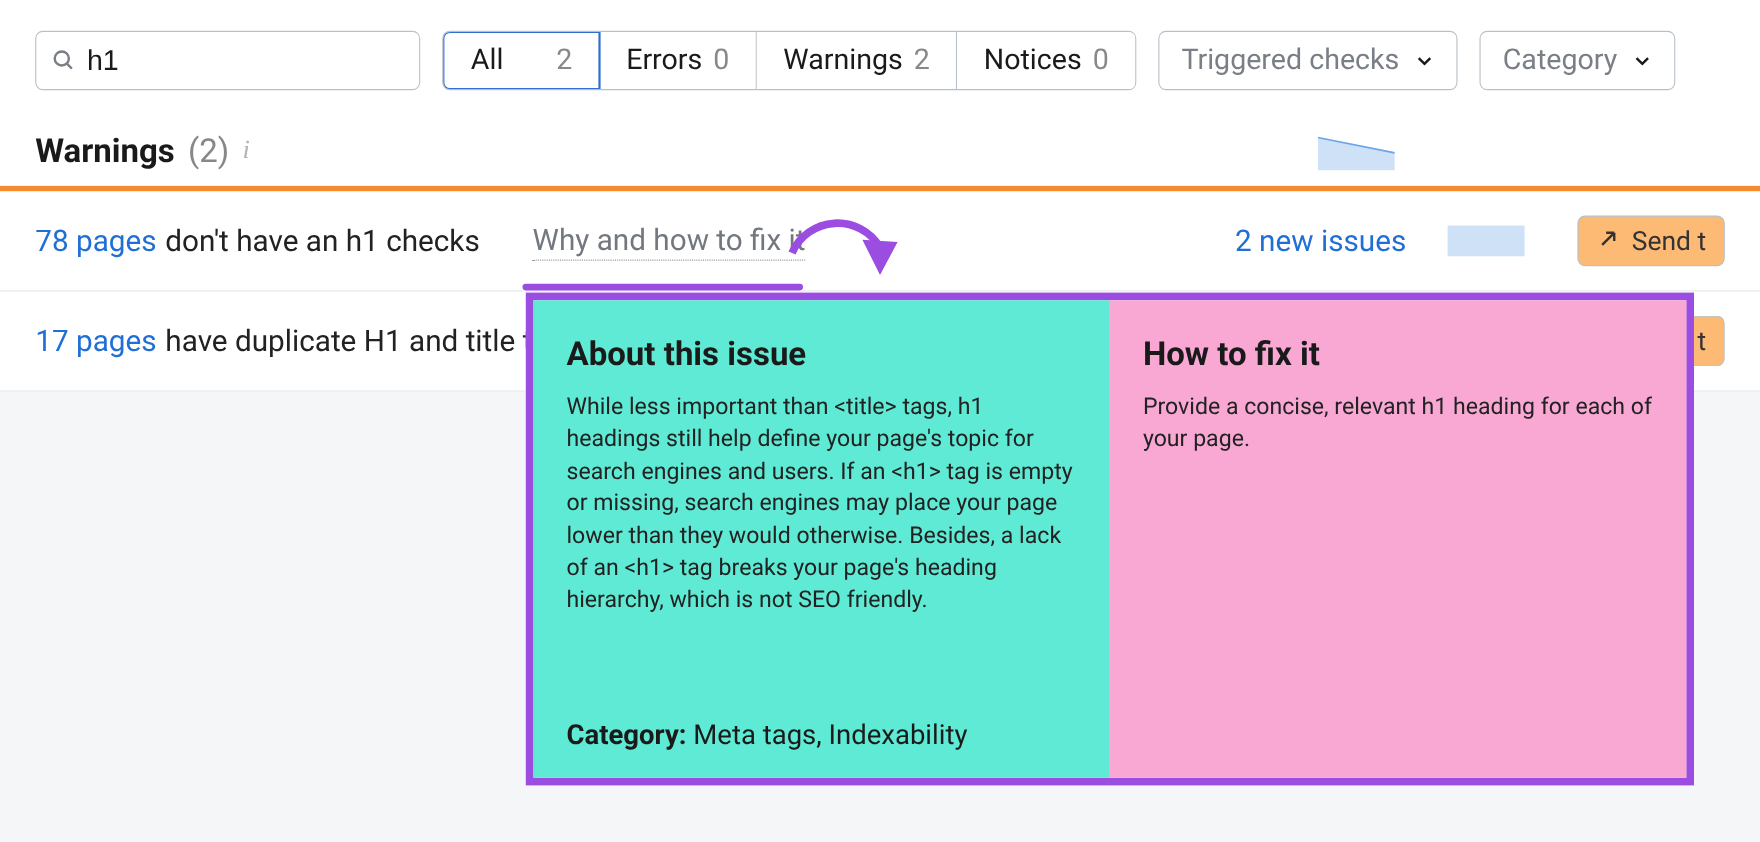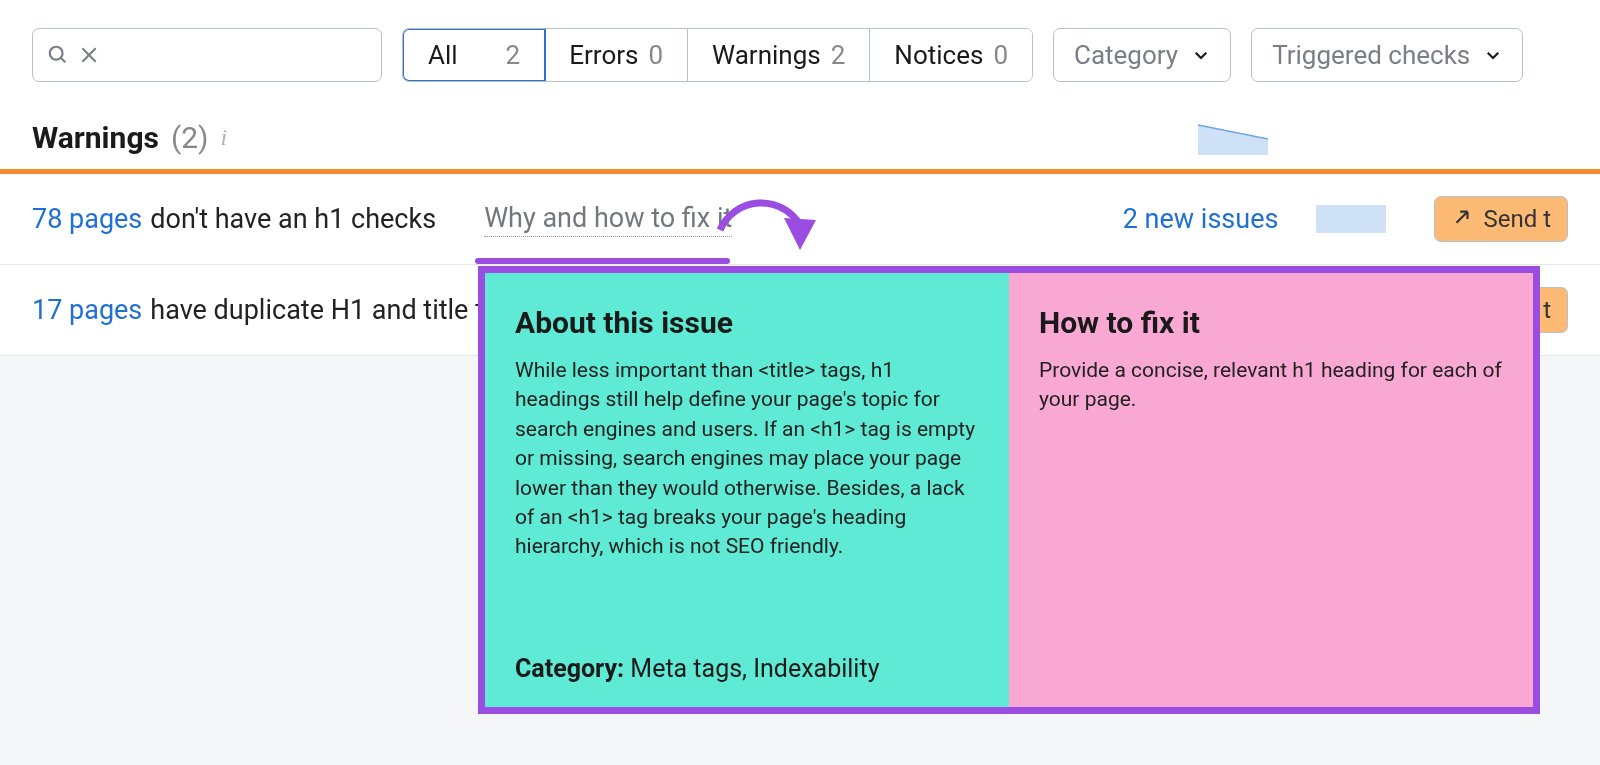--- a/index.html
+++ b/index.html
@@ -197,20 +197,21 @@
 </style>
 </head>
 <body>
 
 <div class="top-bar">
   <div class="search-box">
     <svg width="22" height="22" viewBox="0 0 24 24" fill="none" stroke="#7a7f87" stroke-width="2.4">
         <circle cx="10" cy="10" r="7"></circle>
         <line x1="20" y1="20" x2="15" y2="15"></line>
       </svg>
+    <input class="search-input" value="h1" style="">
     <span class="clear-btn">
       <svg width="20" height="20" viewBox="0 0 24 24" fill="none" stroke="#7a7f87" stroke-width="2.6">
           <line x1="4" y1="4" x2="20" y2="20"></line>
           <line x1="20" y1="4" x2="4" y2="20"></line>
         </svg>
     </span>
   </div>
 
   <div class="seg-group">
     <div class="seg active">
@@ -225,28 +226,28 @@
       <span>Warnings</span>
       <span class="count">2</span>
     </div>
     <div class="seg">
       <span>Notices</span>
       <span class="count">0</span>
     </div>
   </div>
 
   <div class="dd">
-    <span>Category</span>
+    <span>Triggered checks</span>
     <svg class="chev" viewBox="0 0 24 24" fill="none" stroke="#1a1a1a" stroke-width="3">
         <polyline points="5 9 12 16 19 9"></polyline>
       </svg>
   </div>
 
   <div class="dd">
-    <span>Triggered checks</span>
+    <span>Category</span>
     <svg class="chev" viewBox="0 0 24 24" fill="none" stroke="#1a1a1a" stroke-width="3">
         <polyline points="5 9 12 16 19 9"></polyline>
       </svg>
   </div>
 </div>
 
 <div class="section-header">
   <span class="title">Warnings</span>
   <span class="count">(2)</span>
   <span class="info-icon">i</span>

